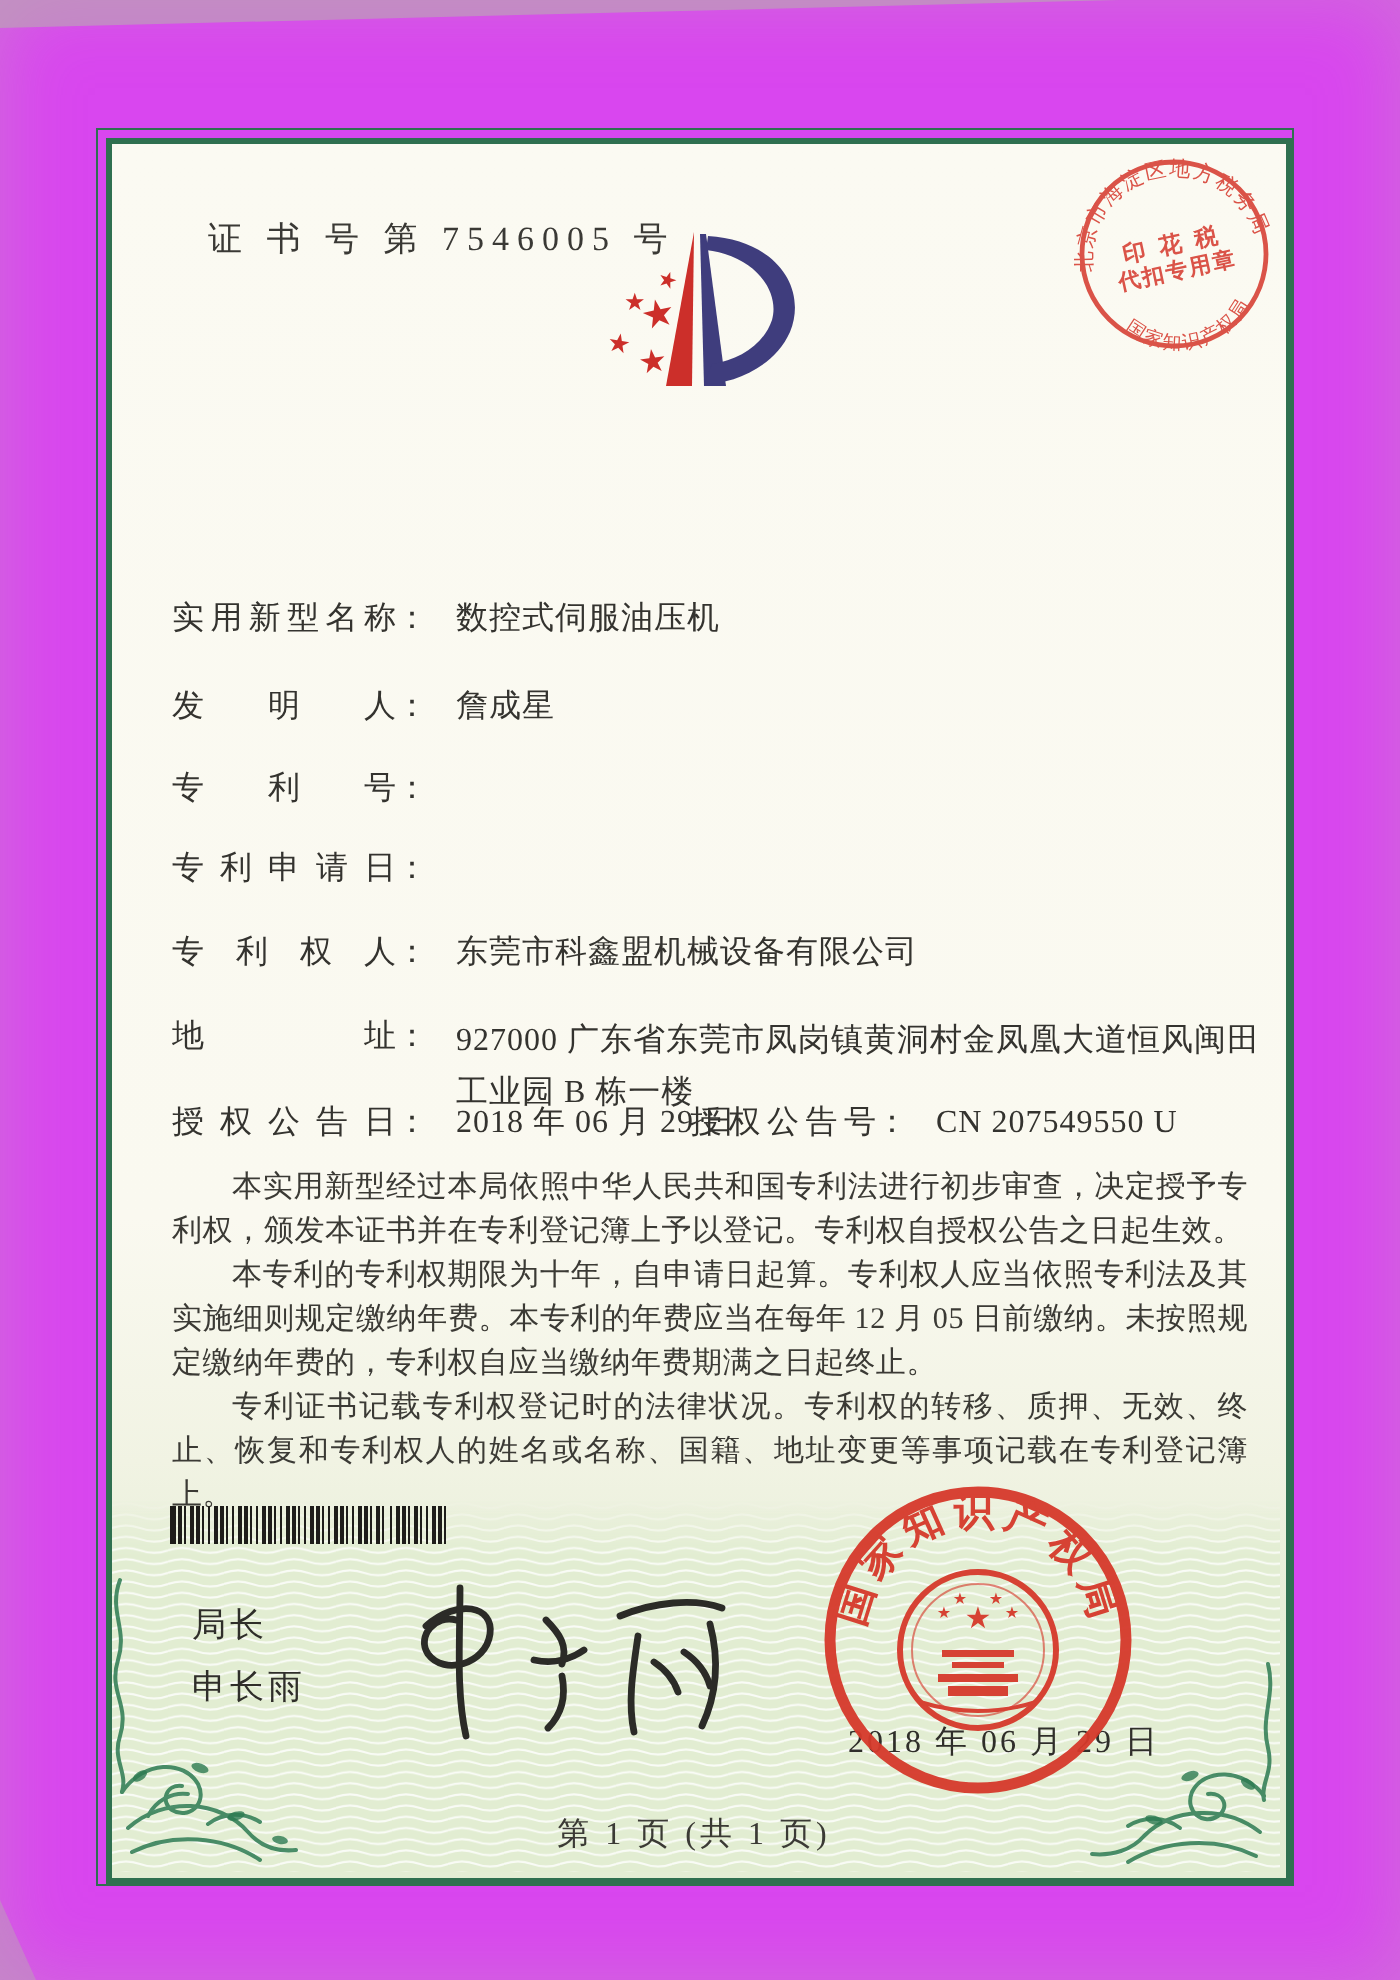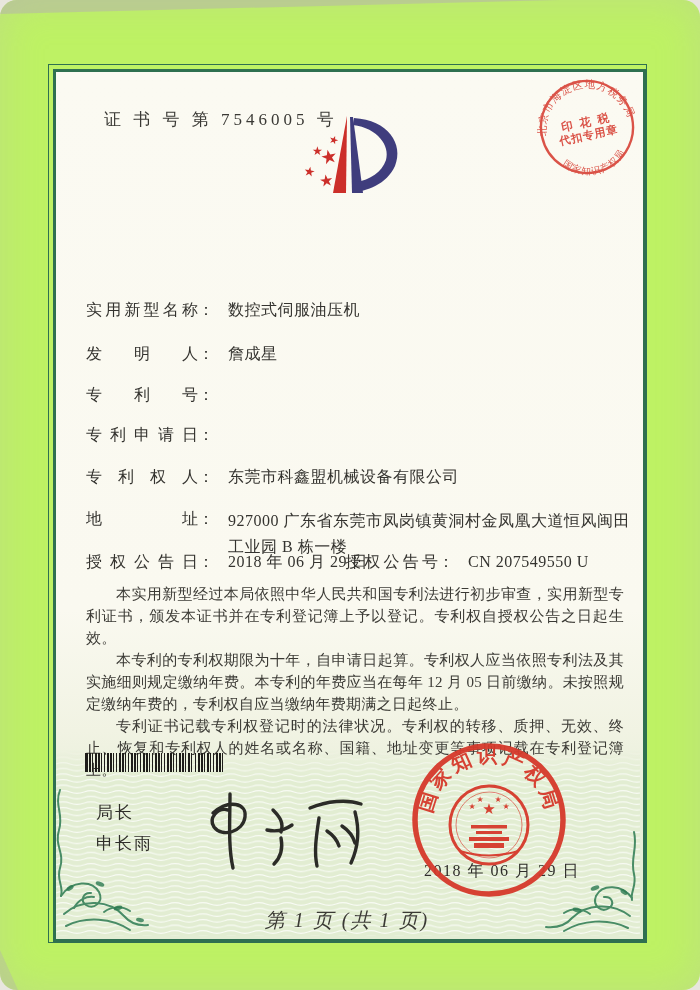--- a/index.html
+++ b/index.html
@@ -1,17 +1,17 @@
 <!DOCTYPE html>
 <html><head>
 <meta charset="utf-8">
 <style>
   html,body{margin:0;padding:0;}
   body{width:700px;height:990px;position:relative;background:#e8e6de;font-family:"Liberation Serif","DejaVu Serif",serif;}
-  .page{position:absolute;inset:0;background:#bef264;overflow:hidden;box-shadow:inset 0 0 40px rgba(190,188,175,.35);border-radius:17px;}
+  .page{position:absolute;inset:0;background:#d946ef;overflow:hidden;box-shadow:inset 0 0 40px rgba(190,188,175,.35);}
   .scan-sliver-top{position:absolute;left:0;top:0;width:560px;height:14px;background:#b7b5ac;clip-path:polygon(0 0,100% 0,0 100%);opacity:.55;}
   .scan-sliver-bl{position:absolute;left:0;bottom:0;width:18px;height:40px;background:#b7b5ac;clip-path:polygon(0 100%,100% 100%,0 0);opacity:.4;}
 
   .frame-outer{position:absolute;left:48px;top:64px;width:597px;height:877px;border:1.5px solid #2f7050;}
   .frame-inner{position:absolute;left:53px;top:69px;width:587px;height:867px;border:3px solid #2f7050;
     background:linear-gradient(180deg,#fbfaf2 0%,#faf9f0 62%,#f1f3e3 76%,#e7efd9 84%,#e3edd4 100%);}
 
   .waves{position:absolute;left:56px;top:750px;z-index:1;
     -webkit-mask-image:linear-gradient(180deg,transparent 0,#000 28px);
     mask-image:linear-gradient(180deg,transparent 0,#000 28px);}
@@ -39,21 +39,21 @@
   .director{position:absolute;left:96px;top:797px;z-index:2;font-size:17px;color:#2f2e2a;line-height:31px;letter-spacing:2px;}
   .signature{position:absolute;left:195px;top:786px;z-index:3;}
 
   .seal-date{position:absolute;left:424px;top:861px;z-index:3;font-size:16px;letter-spacing:1.5px;color:#2f2e2a;}
   .seal{position:absolute;left:400px;top:735px;z-index:4;opacity:.95;}
   .tax-stamp{position:absolute;left:537px;top:77px;z-index:5;opacity:.92;}
 
   .ornament-bl{position:absolute;left:52px;top:788px;z-index:2;}
   .ornament-br{position:absolute;left:536px;top:828px;z-index:2;transform:scaleX(-1);}
 
-  .footer{position:absolute;left:53px;top:907px;width:588px;text-align:center;font-size:20px;letter-spacing:2px;color:#3b3a35;z-index:2;font-style:italic;}
+  .footer{position:absolute;left:53px;top:907px;width:588px;text-align:center;font-size:16px;letter-spacing:2px;color:#3b3a35;z-index:2;}
 </style>
 </head>
 <body>
 
 <div class="page">
   <div class="scan-sliver-top"></div>
   <div class="scan-sliver-bl"></div>
 
   <div class="frame-outer"></div>
   <div class="frame-inner"></div>
@@ -158,21 +158,21 @@
           <span>公</span>
           <span>告</span>
           <span>号</span>
         </span>
         <span class="colon">：</span>
       <span class="fvalue">CN 207549550 U</span>
     </span>
   </div>
 
   <div class="paras">
-    <p>本实用新型经过本局依照中华人民共和国专利法进行初步审查，实用新型专利证书，颁发本证书并在专利登记簿上予以登记。专利权自授权公告之日起生效。</p>
+    <p>本实用新型经过本局依照中华人民共和国专利法进行初步审查，决定授予专利权，颁发本证书并在专利登记簿上予以登记。专利权自授权公告之日起生效。</p>
     <p>本专利的专利权期限为十年，自申请日起算。专利权人应当依照专利法及其实施细则规定缴纳年费。本专利的年费应当在每年 12 月 05 日前缴纳。未按照规定缴纳年费的，专利权自应当缴纳年费期满之日起终止。</p>
     <p>专利证书记载专利权登记时的法律状况。专利权的转移、质押、无效、终止、恢复和专利权人的姓名或名称、国籍、地址变更等事项记载在专利登记簿上。</p>
   </div>
 
   <div class="barcode"><span style="display: inline-block; height: 19px; vertical-align: top; width: 3px; background: rgb(30, 29, 26);"></span><span style="display: inline-block; height: 19px; vertical-align: top; width: 1px; background: transparent;"></span><span style="display: inline-block; height: 19px; vertical-align: top; width: 2px; background: rgb(30, 29, 26);"></span><span style="display: inline-block; height: 19px; vertical-align: top; width: 1px; background: transparent;"></span><span style="display: inline-block; height: 19px; vertical-align: top; width: 1px; background: rgb(30, 29, 26);"></span><span style="display: inline-block; height: 19px; vertical-align: top; width: 2px; background: transparent;"></span><span style="display: inline-block; height: 19px; vertical-align: top; width: 2px; background: rgb(30, 29, 26);"></span><span style="display: inline-block; height: 19px; vertical-align: top; width: 1px; background: transparent;"></span><span style="display: inline-block; height: 19px; vertical-align: top; width: 2px; background: rgb(30, 29, 26);"></span><span style="display: inline-block; height: 19px; vertical-align: top; width: 1px; background: transparent;"></span><span style="display: inline-block; height: 19px; vertical-align: top; width: 1px; background: rgb(30, 29, 26);"></span><span style="display: inline-block; height: 19px; vertical-align: top; width: 2px; background: transparent;"></span><span style="display: inline-block; height: 19px; vertical-align: top; width: 1px; background: rgb(30, 29, 26);"></span><span style="display: inline-block; height: 19px; vertical-align: top; width: 2px; background: transparent;"></span><span style="display: inline-block; height: 19px; vertical-align: top; width: 2px; background: rgb(30, 29, 26);"></span><span style="display: inline-block; height: 19px; vertical-align: top; width: 1px; background: transparent;"></span><span style="display: inline-block; height: 19px; vertical-align: top; width: 2px; background: rgb(30, 29, 26);"></span><span style="display: inline-block; height: 19px; vertical-align: top; width: 1px; background: transparent;"></span><span style="display: inline-block; height: 19px; vertical-align: top; width: 1px; background: rgb(30, 29, 26);"></span><span style="display: inline-block; height: 19px; vertical-align: top; width: 2px; background: transparent;"></span><span style="display: inline-block; height: 19px; vertical-align: top; width: 1px; background: rgb(30, 29, 26);"></span><span style="display: inline-block; height: 19px; vertical-align: top; width: 2px; background: transparent;"></span><span style="display: inline-block; height: 19px; vertical-align: top; width: 2px; background: rgb(30, 29, 26);"></span><span style="display: inline-block; height: 19px; vertical-align: top; width: 1px; background: transparent;"></span><span style="display: inline-block; height: 19px; vertical-align: top; width: 2px; background: rgb(30, 29, 26);"></span><span style="display: inline-block; height: 19px; vertical-align: top; width: 1px; background: transparent;"></span><span style="display: inline-block; height: 19px; vertical-align: top; width: 1px; background: rgb(30, 29, 26);"></span><span style="display: inline-block; height: 19px; vertical-align: top; width: 2px; background: transparent;"></span><span style="display: inline-block; height: 19px; vertical-align: top; width: 1px; background: rgb(30, 29, 26);"></span><span style="display: inline-block; height: 19px; vertical-align: top; width: 2px; background: transparent;"></span><span style="display: inline-block; height: 19px; vertical-align: top; width: 2px; background: rgb(30, 29, 26);"></span><span style="display: inline-block; height: 19px; vertical-align: top; width: 1px; background: transparent;"></span><span style="display: inline-block; height: 19px; vertical-align: top; width: 2px; background: rgb(30, 29, 26);"></span><span style="display: inline-block; height: 19px; vertical-align: top; width: 1px; background: transparent;"></span><span style="display: inline-block; height: 19px; vertical-align: top; width: 1px; background: rgb(30, 29, 26);"></span><span style="display: inline-block; height: 19px; vertical-align: top; width: 2px; background: transparent;"></span><span style="display: inline-block; height: 19px; vertical-align: top; width: 1px; background: rgb(30, 29, 26);"></span><span style="display: inline-block; height: 19px; vertical-align: top; width: 2px; background: transparent;"></span><span style="display: inline-block; height: 19px; vertical-align: top; width: 2px; background: rgb(30, 29, 26);"></span><span style="display: inline-block; height: 19px; vertical-align: top; width: 1px; background: transparent;"></span><span style="display: inline-block; height: 19px; vertical-align: top; width: 2px; background: rgb(30, 29, 26);"></span><span style="display: inline-block; height: 19px; vertical-align: top; width: 1px; background: transparent;"></span><span style="display: inline-block; height: 19px; vertical-align: top; width: 1px; background: rgb(30, 29, 26);"></span><span style="display: inline-block; height: 19px; vertical-align: top; width: 2px; background: transparent;"></span><span style="display: inline-block; height: 19px; vertical-align: top; width: 1px; background: rgb(30, 29, 26);"></span><span style="display: inline-block; height: 19px; vertical-align: top; width: 2px; background: transparent;"></span><span style="display: inline-block; height: 19px; vertical-align: top; width: 2px; background: rgb(30, 29, 26);"></span><span style="display: inline-block; height: 19px; vertical-align: top; width: 1px; background: transparent;"></span><span style="display: inline-block; height: 19px; vertical-align: top; width: 2px; background: rgb(30, 29, 26);"></span><span style="display: inline-block; height: 19px; vertical-align: top; width: 1px; background: transparent;"></span><span style="display: inline-block; height: 19px; vertical-align: top; width: 1px; background: rgb(30, 29, 26);"></span><span style="display: inline-block; height: 19px; vertical-align: top; width: 2px; background: transparent;"></span><span style="display: inline-block; height: 19px; vertical-align: top; width: 1px; background: rgb(30, 29, 26);"></span><span style="display: inline-block; height: 19px; vertical-align: top; width: 2px; background: transparent;"></span><span style="display: inline-block; height: 19px; vertical-align: top; width: 2px; background: rgb(30, 29, 26);"></span><span style="display: inline-block; height: 19px; vertical-align: top; width: 1px; background: transparent;"></span><span style="display: inline-block; height: 19px; vertical-align: top; width: 2px; background: rgb(30, 29, 26);"></span><span style="display: inline-block; height: 19px; vertical-align: top; width: 1px; background: transparent;"></span><span style="display: inline-block; height: 19px; vertical-align: top; width: 1px; background: rgb(30, 29, 26);"></span><span style="display: inline-block; height: 19px; vertical-align: top; width: 2px; background: transparent;"></span><span style="display: inline-block; height: 19px; vertical-align: top; width: 1px; background: rgb(30, 29, 26);"></span><span style="display: inline-block; height: 19px; vertical-align: top; width: 2px; background: transparent;"></span><span style="display: inline-block; height: 19px; vertical-align: top; width: 2px; background: rgb(30, 29, 26);"></span><span style="display: inline-block; height: 19px; vertical-align: top; width: 1px; background: transparent;"></span><span style="display: inline-block; height: 19px; vertical-align: top; width: 2px; background: rgb(30, 29, 26);"></span><span style="display: inline-block; height: 19px; vertical-align: top; width: 1px; background: transparent;"></span><span style="display: inline-block; height: 19px; vertical-align: top; width: 1px; background: rgb(30, 29, 26);"></span><span style="display: inline-block; height: 19px; vertical-align: top; width: 2px; background: transparent;"></span><span style="display: inline-block; height: 19px; vertical-align: top; width: 2px; background: rgb(30, 29, 26);"></span><span style="display: inline-block; height: 19px; vertical-align: top; width: 1px; background: transparent;"></span><span style="display: inline-block; height: 19px; vertical-align: top; width: 1px; background: rgb(30, 29, 26);"></span><span style="display: inline-block; height: 19px; vertical-align: top; width: 3px; background: transparent;"></span><span style="display: inline-block; height: 19px; vertical-align: top; width: 1px; background: rgb(30, 29, 26);"></span><span style="display: inline-block; height: 19px; vertical-align: top; width: 2px; background: transparent;"></span><span style="display: inline-block; height: 19px; vertical-align: top; width: 2px; background: rgb(30, 29, 26);"></span><span style="display: inline-block; height: 19px; vertical-align: top; width: 1px; background: transparent;"></span><span style="display: inline-block; height: 19px; vertical-align: top; width: 2px; background: rgb(30, 29, 26);"></span><span style="display: inline-block; height: 19px; vertical-align: top; width: 1px; background: transparent;"></span><span style="display: inline-block; height: 19px; vertical-align: top; width: 1px; background: rgb(30, 29, 26);"></span><span style="display: inline-block; height: 19px; vertical-align: top; width: 2px; background: transparent;"></span><span style="display: inline-block; height: 19px; vertical-align: top; width: 2px; background: rgb(30, 29, 26);"></span><span style="display: inline-block; height: 19px; vertical-align: top; width: 1px; background: transparent;"></span><span style="display: inline-block; height: 19px; vertical-align: top; width: 1px; background: rgb(30, 29, 26);"></span><span style="display: inline-block; height: 19px; vertical-align: top; width: 2px; background: transparent;"></span><span style="display: inline-block; height: 19px; vertical-align: top; width: 1px; background: rgb(30, 29, 26);"></span><span style="display: inline-block; height: 19px; vertical-align: top; width: 2px; background: transparent;"></span><span style="display: inline-block; height: 19px; vertical-align: top; width: 2px; background: rgb(30, 29, 26);"></span><span style="display: inline-block; height: 19px; vertical-align: top; width: 1px; background: transparent;"></span><span style="display: inline-block; height: 19px; vertical-align: top; width: 2px; background: rgb(30, 29, 26);"></span><span style="display: inline-block; height: 19px; vertical-align: top; width: 1px; background: transparent;"></span><span style="display: inline-block; height: 19px; vertical-align: top; width: 1px; background: rgb(30, 29, 26);"></span><span style="display: inline-block; height: 19px; vertical-align: top; width: 2px; background: transparent;"></span></div>
 
   <div class="director">
     <div>局长</div>
     <div>申长雨</div>
   </div>

